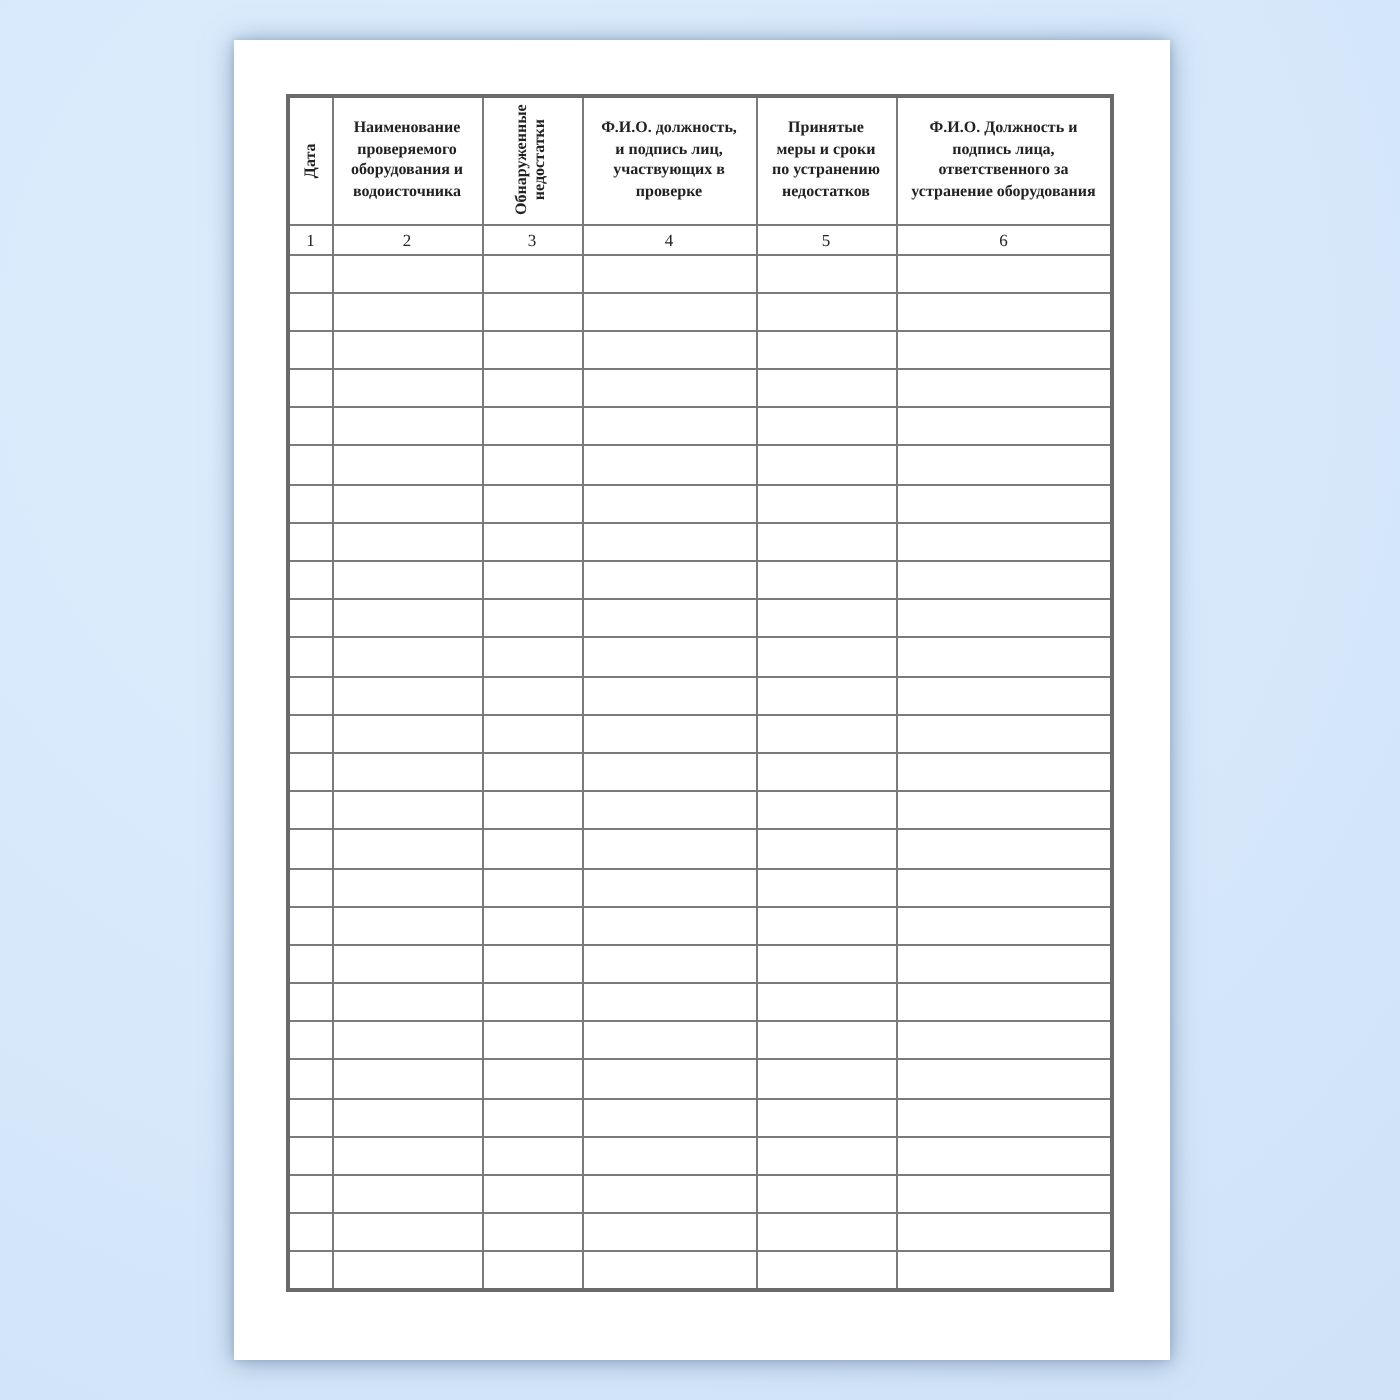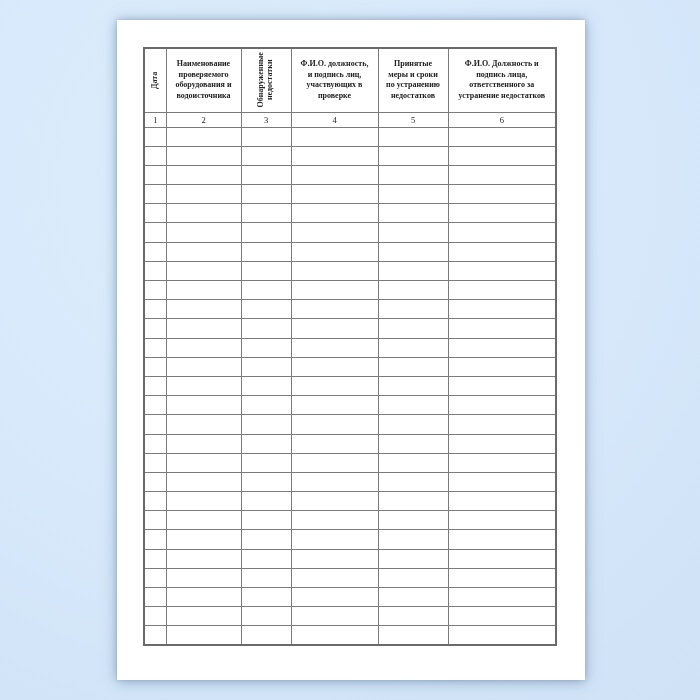--- a/index.html
+++ b/index.html
@@ -117,21 +117,21 @@
 меры и сроки
 по устранению
 недостатков</div>
             </div>
         </th>
         <th>
           <div class="hwrap">
               <div class="head-text">Ф.И.О. Должность и
 подпись лица,
 ответственного за
-устранение недостатков</div>
+устранение оборудования</div>
             </div>
         </th>
       </tr>
       <tr class="number-row">
         <td class="num-cell">1</td>
         <td class="num-cell">2</td>
         <td class="num-cell">3</td>
         <td class="num-cell">4</td>
         <td class="num-cell">5</td>
         <td class="num-cell">6</td>

